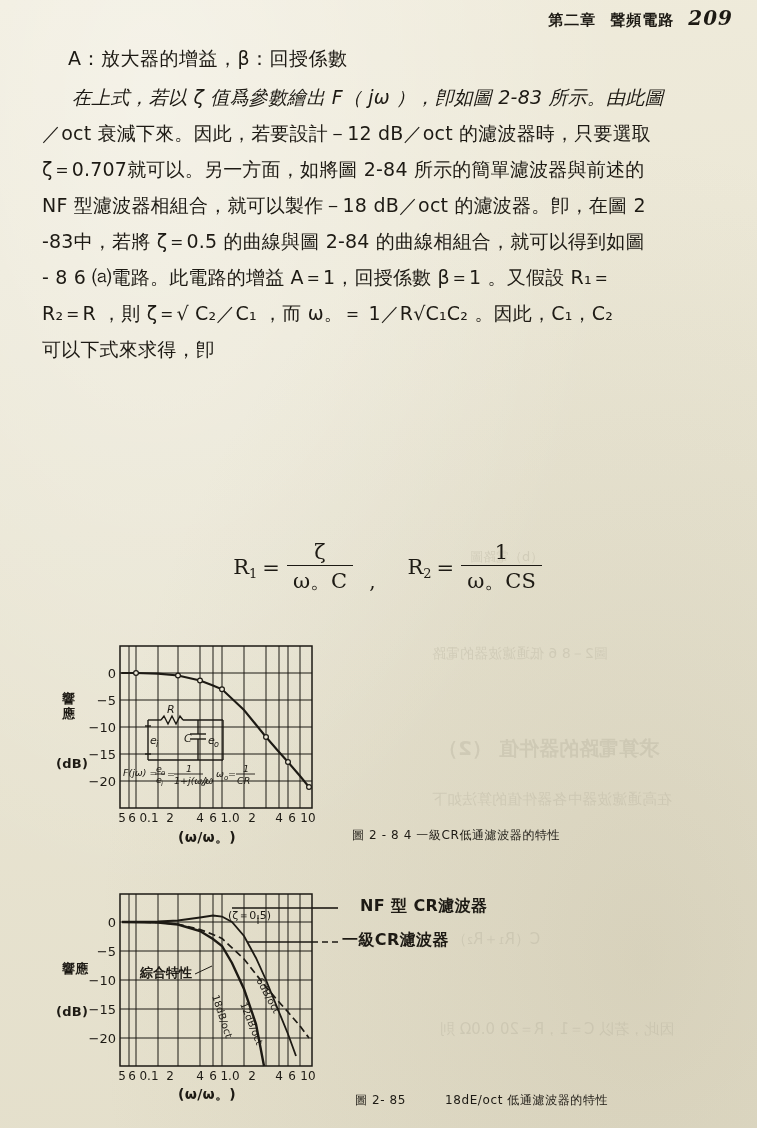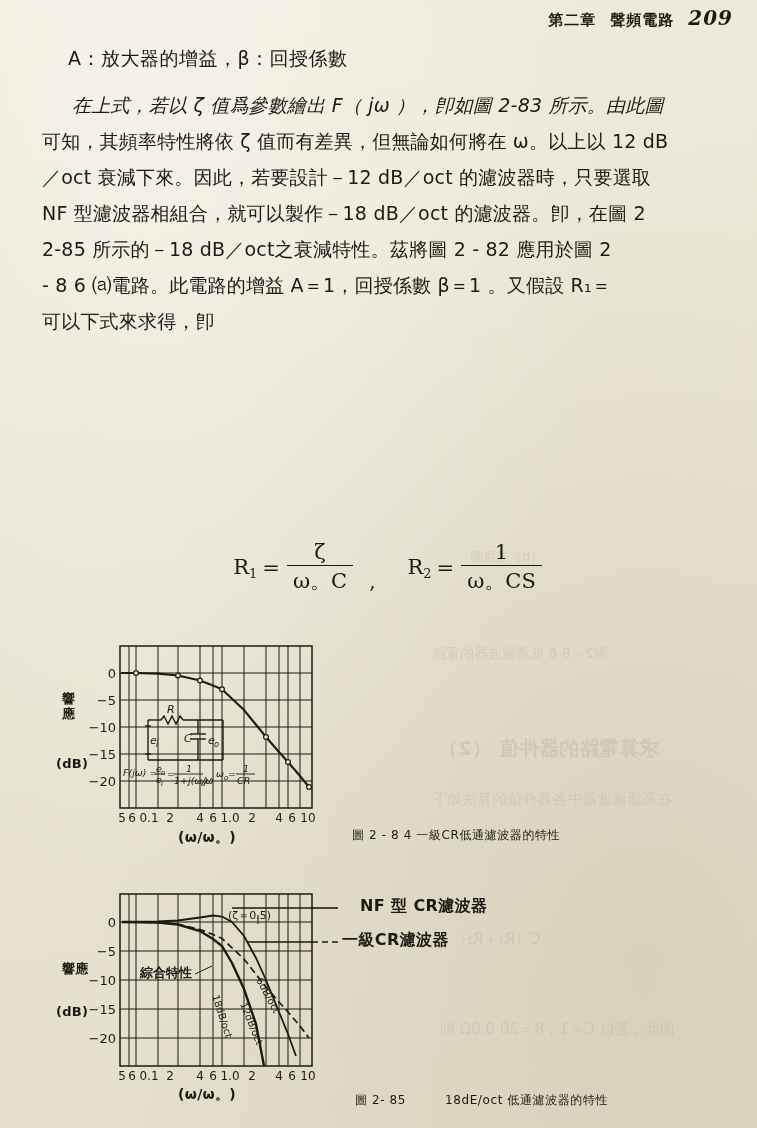--- a/index.html
+++ b/index.html
@@ -42,21 +42,21 @@
   .page-header .folio{
     font-family:"DejaVu Serif","Liberation Serif",serif;
     font-weight:bold; font-style:italic; font-size:20px;
   }
 
   
   .body-text{
     position:absolute; left:42px; top:46px; width:676px;
   }
   .lead-line{
-    font-size:19px; letter-spacing:.5px; margin-left:26px; margin-bottom:24px;
+    font-size:19px; letter-spacing:.5px; margin-left:26px; margin-bottom:16px;
     white-space:nowrap;
   }
   .para{ margin-top:4px; }
   .tline{
     font-size:19px;
     letter-spacing:.2px;
     line-height:1.0;
     height:36px;
     white-space:nowrap;
     display:block;
@@ -107,25 +107,26 @@
   <span class="chap">第二章</span>
   <span class="sect">聲頻電路</span>
   <span class="folio">209</span>
 </div>
 
 <div class="body-text">
   <div class="lead-line">A：放大器的增益，β：回授係數</div>
 
   <div class="para">
     <span class="tline indent">在上式，若以 ζ 值爲參數繪出 F（ jω ），卽如圖 2-83 所示。由此圖</span>
-    <span class="tline">可知，其頻率特性將依 ζ 值而有差異，但無論如何將在 ω。以上以 12 dB</span>
     <span class="tline">／oct 衰減下來。因此，若要設計－12 dB／oct 的濾波器時，只要選取</span>
+    <span class="tline">ζ＝0.707就可以。另一方面，如將圖 2-84 所示的簡單濾波器與前述的</span>
     <span class="tline">NF 型濾波器相組合，就可以製作－18 dB／oct 的濾波器。卽，在圖 2</span>
-    <span class="tline">2-85 所示的－18 dB／oct之衰減特性。茲將圖 2 - 82 應用於圖 2</span>
+    <span class="tline">-83中，若將 ζ＝0.5 的曲線與圖 2-84 的曲線相組合，就可以得到如圖</span>
     <span class="tline">- 8 6 ⒜電路。此電路的增益 A＝1，回授係數 β＝1 。又假設 R₁＝</span>
+    <span class="tline">R₂＝R ，則 ζ＝√ C₂／C₁ ，而 ω。＝ 1／R√C₁C₂ 。因此，C₁，C₂</span>
     <span class="tline">可以下式來求得，卽</span>
   </div>
 </div>
 
 <div class="formula-row">
   <span class="eqn">
     <span class="rm"><span>R</span><sub>1</sub></span>
     <span>=</span>
     <span class="frac">
       <span class="num">ζ</span>

